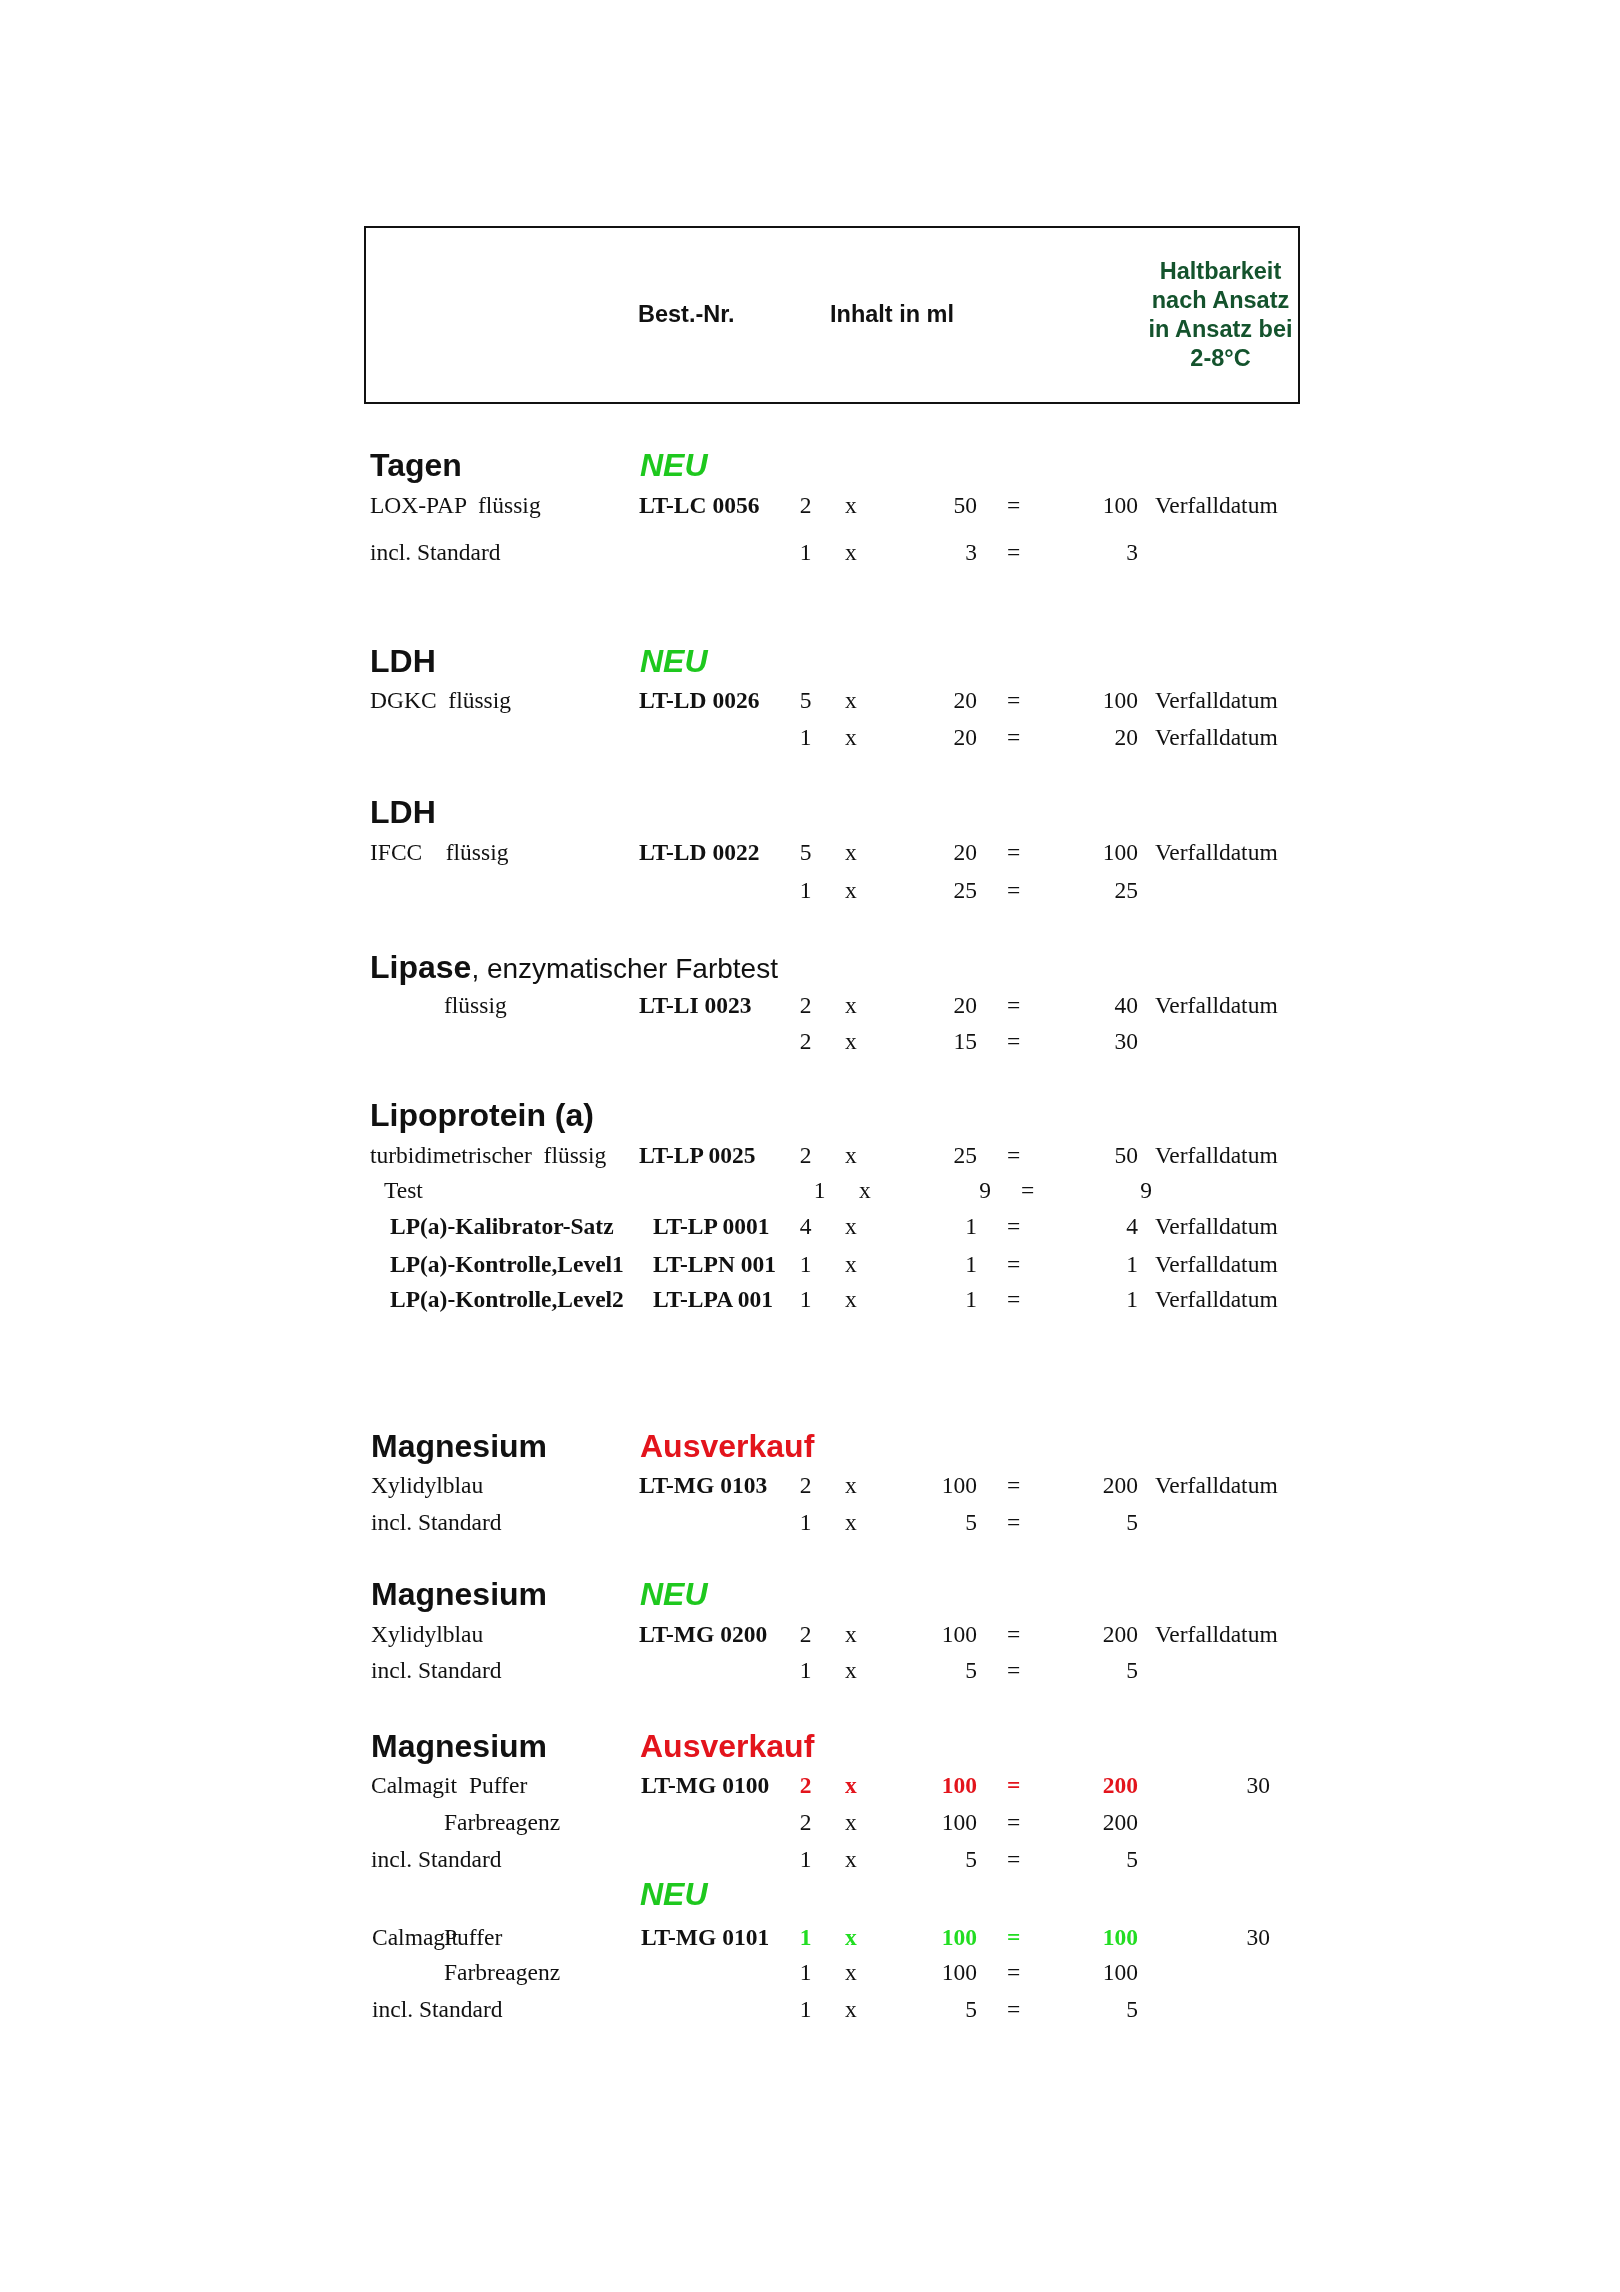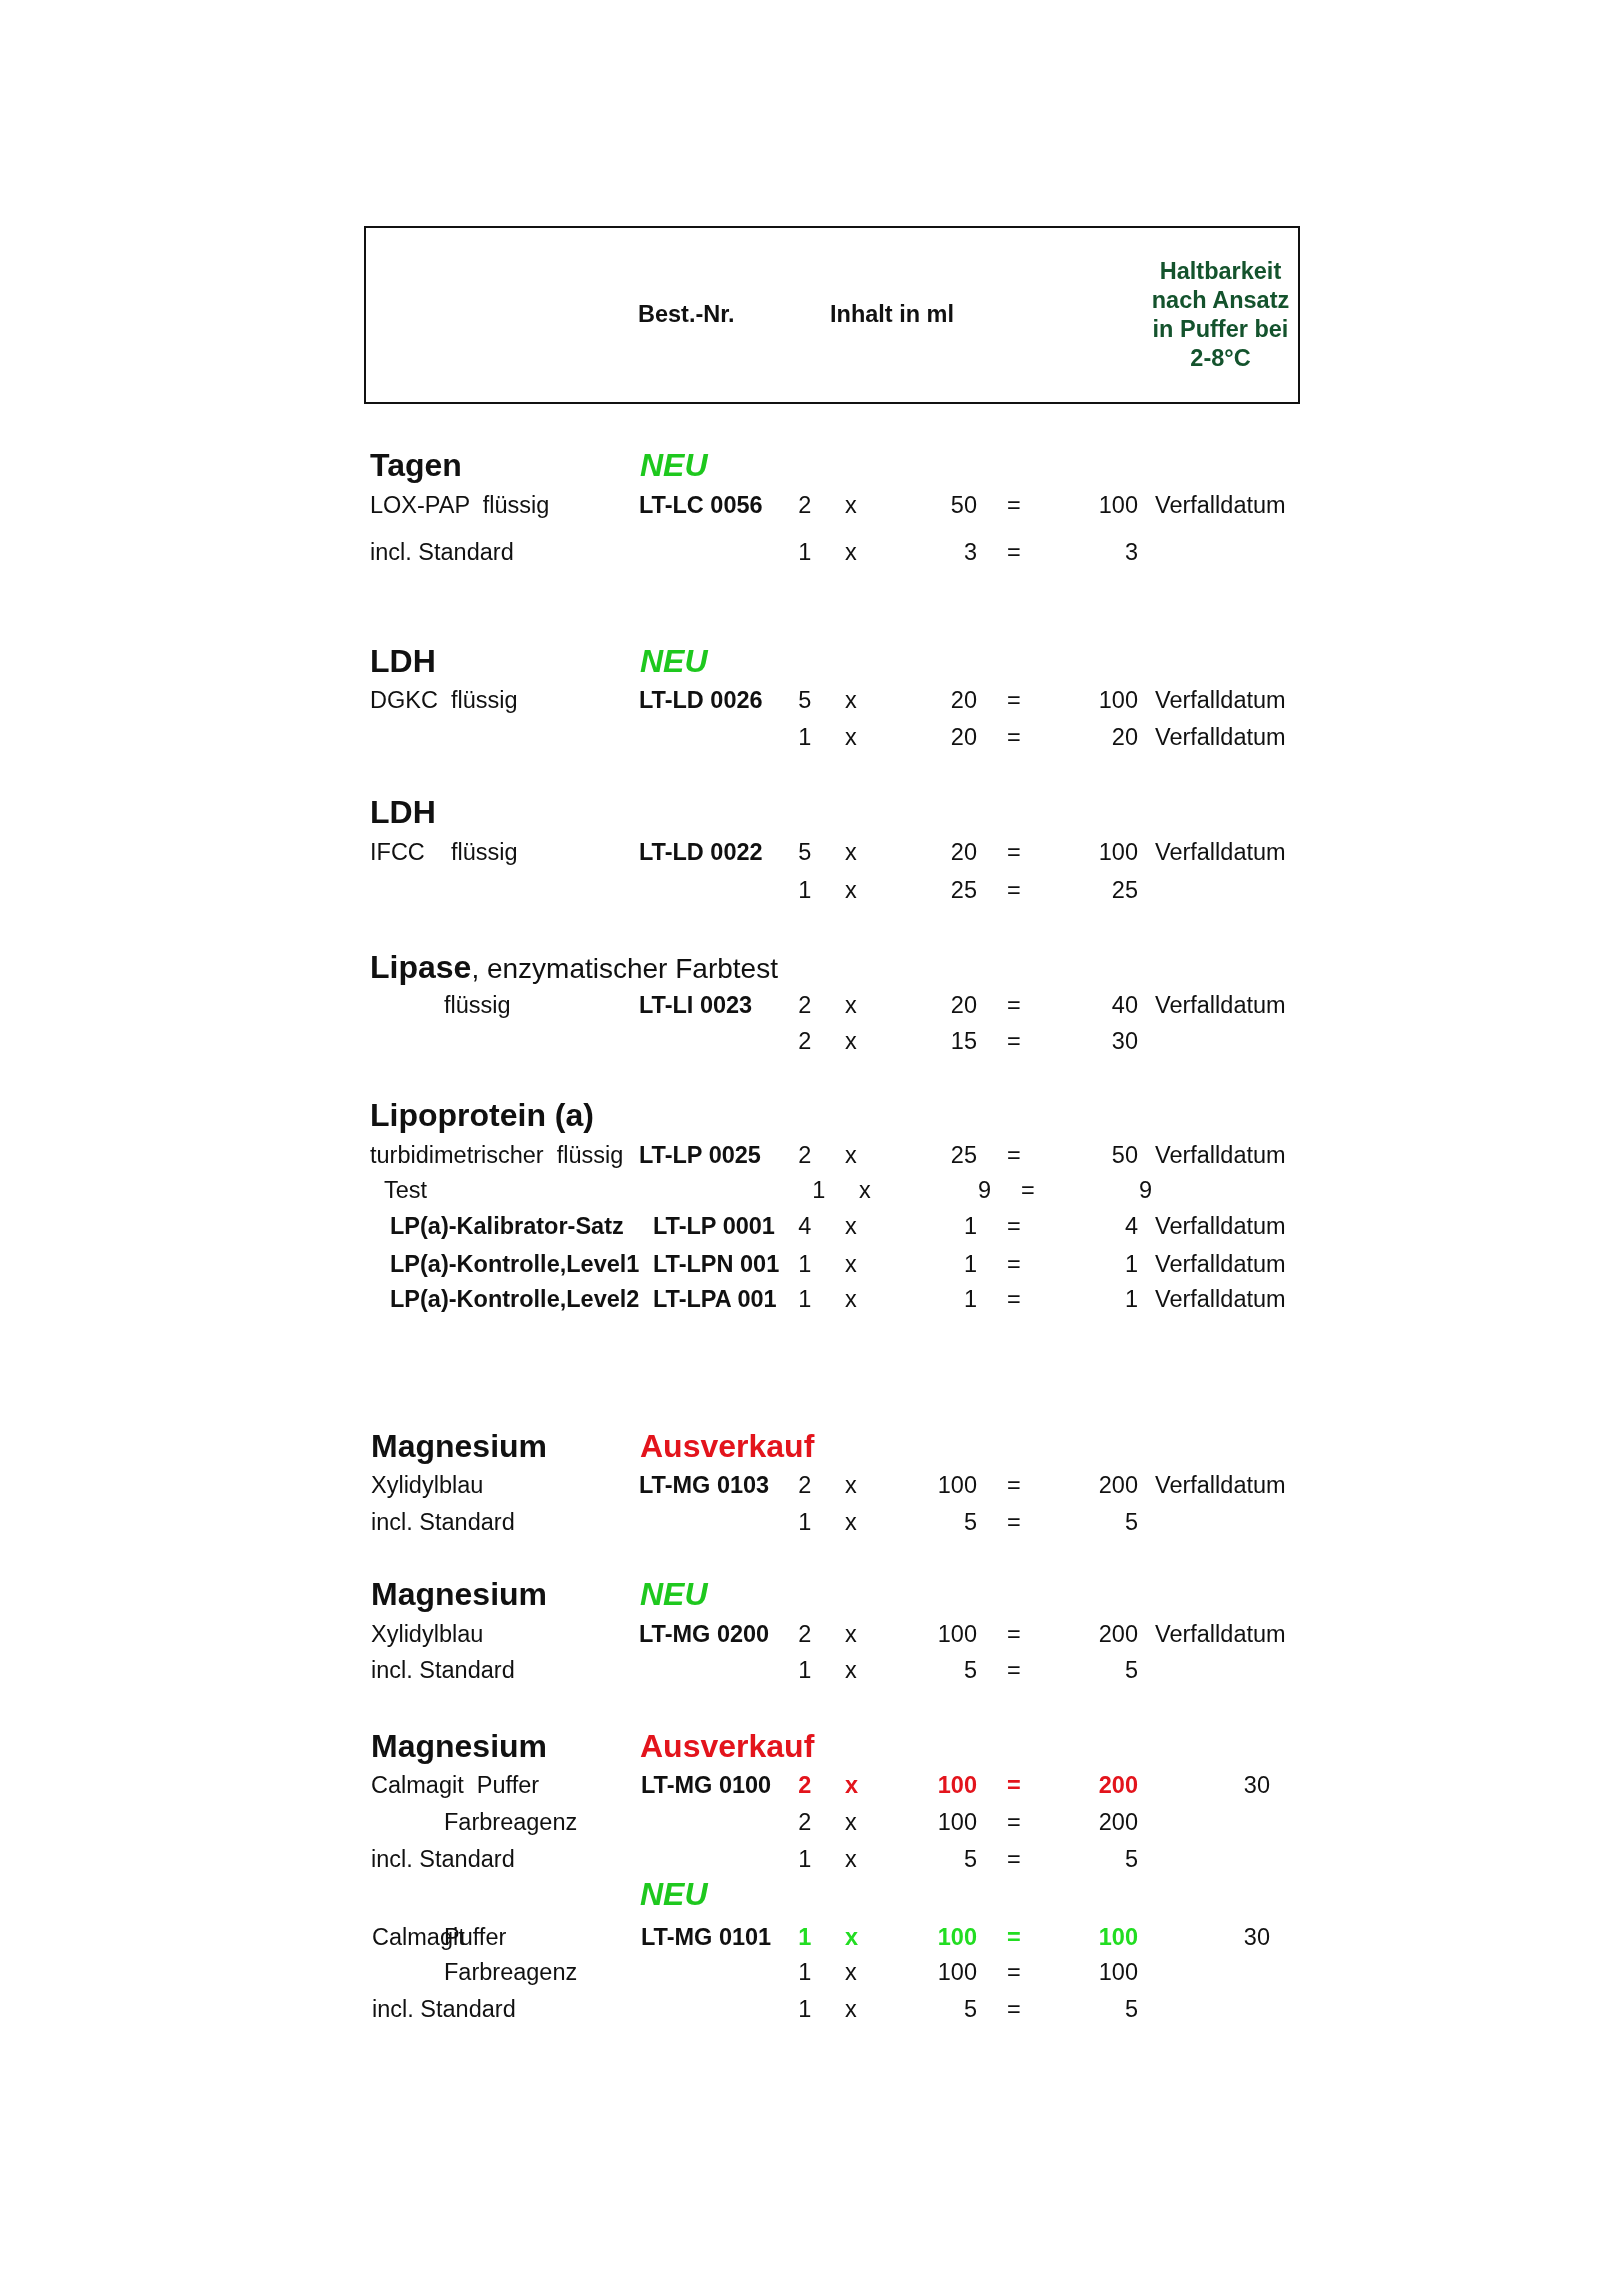--- a/index.html
+++ b/index.html
@@ -3,21 +3,21 @@
 <meta charset="utf-8">
 <style>
   html, body { margin: 0; padding: 0; background: #ffffff; }
   body { width: 1620px; height: 2293px; position: relative; overflow: hidden;
          font-family: "Liberation Sans", sans-serif; color: #111111; }
   .hdr-box { position: absolute; left: 364px; top: 226px; width: 936px; height: 178px;
              border: 2.9px solid #111; border-right-width: 2.9px; box-sizing: border-box; }
   .hdr-text { position: absolute; font-weight: bold; font-size: 23.5px; color: #111; line-height: 28px; }
   .hdr-haltbar { position: absolute; left: 1137px; top: 257px; width: 167px; text-align: center;
                  font-weight: bold; font-size: 23.5px; line-height: 29px; color: #14532d; }
-  .row { position: absolute; left: 0; width: 1320px; height: 33px; }
+  .row { position: absolute; left: 0; width: 1320px; height: 33px; font-family: Liberation Serif, serif; }
   .c { position: absolute; top: 0; font-size: 23.5px; line-height: 33px; white-space: nowrap; }
   .name { left: 370px; }
   .name.indent { left: 444px; }
   .best { left: 639px; font-weight: bold; }
   .count { left: 784px; width: 27.4px; text-align: right; }
   .times { left: 845px; }
   .qty { left: 912px; width: 65px; text-align: right; }
   .eq { left: 1007px; }
   .total { left: 1068px; width: 70px; text-align: right; }
   .verf { left: 1155px; }
@@ -33,21 +33,21 @@
 </style>
 </head>
 <body>
 
 <div class="hdr-box"></div>
 <div class="hdr-text" style="left:638px; top:300px;">Best.-Nr.</div>
 <div class="hdr-text" style="left:830px; top:300px;">Inhalt in ml</div>
 <div class="hdr-haltbar">
   <div>Haltbarkeit</div>
   <div>nach Ansatz</div>
-  <div>in Puffer bei</div>
+  <div>in Ansatz bei</div>
   <div>2-8°C</div>
 </div>
 
 <div class="heading" style="top:444px;">
   <span class="h-title">Tagen</span>
   <span class="badge-neu">NEU</span>
 </div>
 <div class="row" style="top:489px;">
   <span class="c name" style="white-space:pre">LOX-PAP  flüssig</span>
   <span class="c best">LT-LC 0056</span>

